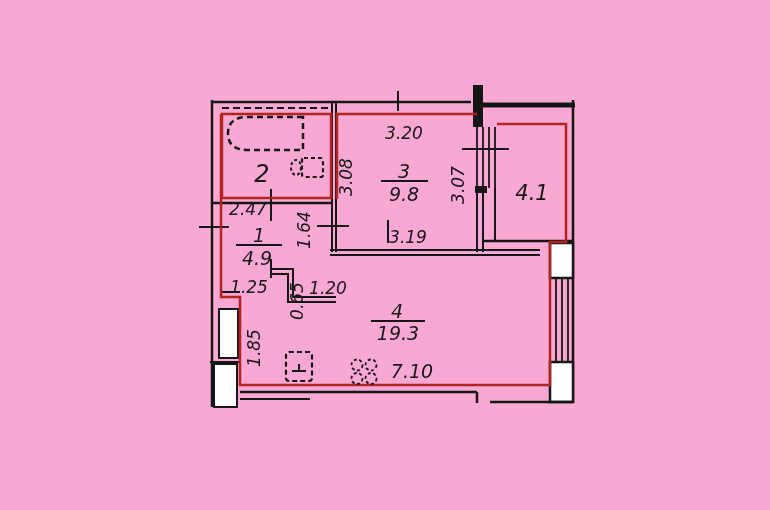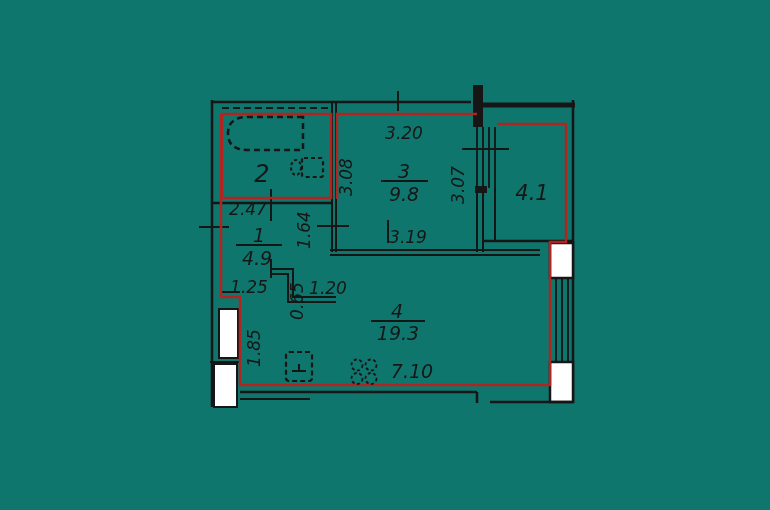--- a/index.html
+++ b/index.html
@@ -1,16 +1,16 @@
 <!DOCTYPE html>
 <html><head>
 <meta charset="utf-8">
 <style>
   html,body{margin:0;padding:0;background:#ffffff;width:770px;height:510px;overflow:hidden;}
-  .stage{position:relative;width:770px;height:510px;background:#0f766e;font-family:"DejaVu Sans",sans-serif;}
+  .stage{position:relative;width:770px;height:510px;background:#f9a8d4;font-family:"DejaVu Sans",sans-serif;}
   svg text{font-family:"DejaVu Sans",sans-serif;font-style:italic;}
   .dim{font-size:17px;}
   .roomnum{font-size:19px;}
   .area{font-size:19px;}
   .big2{font-size:24px;}
   .balc{font-size:21px;}
 </style>
 </head>
 <body>
 

